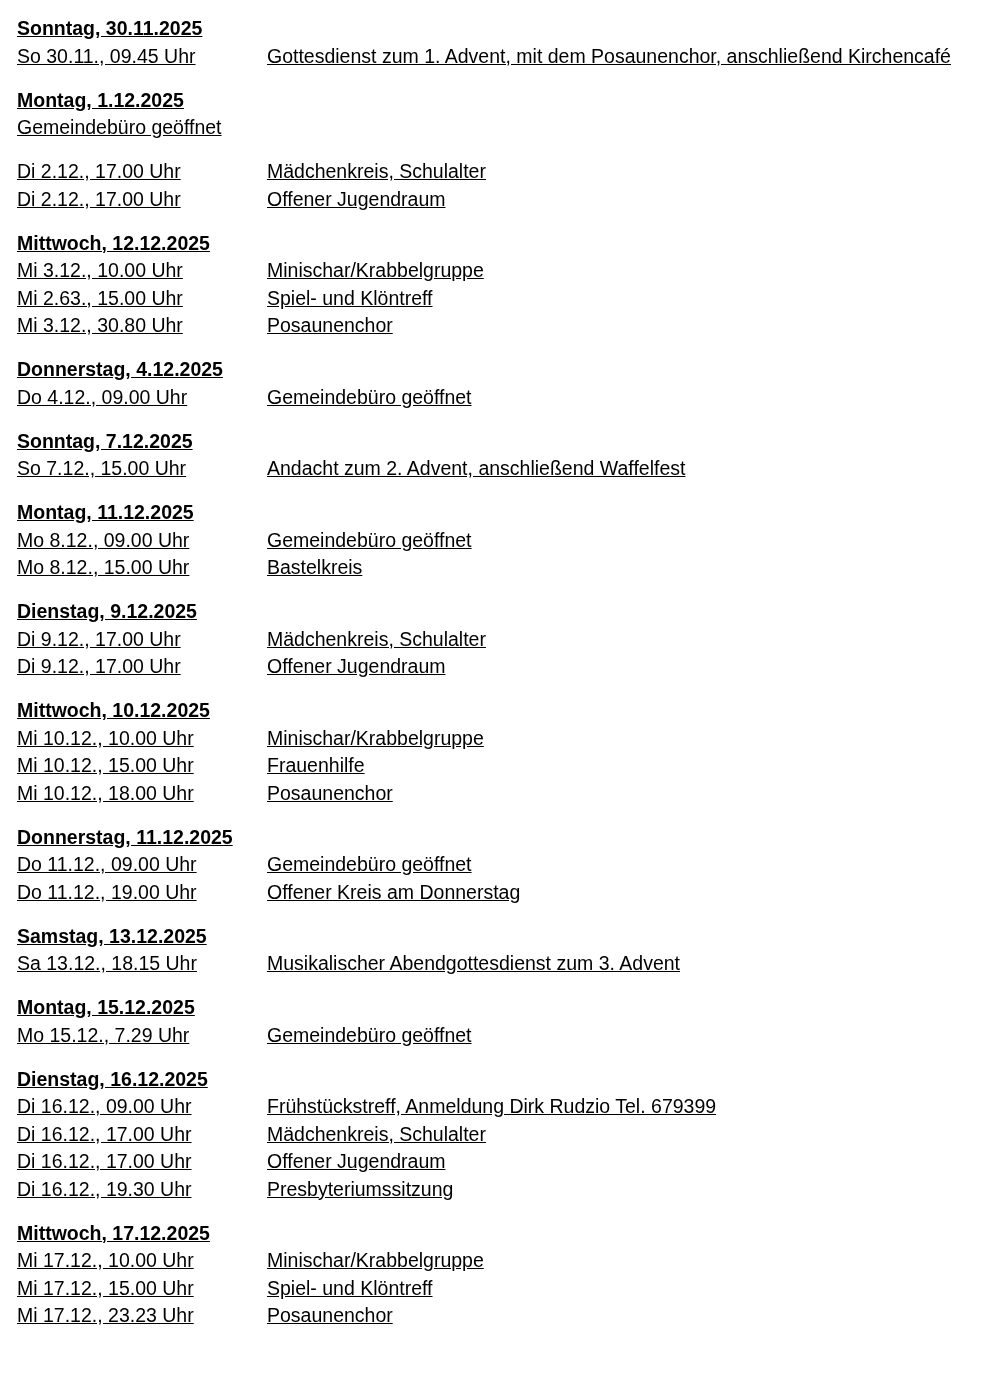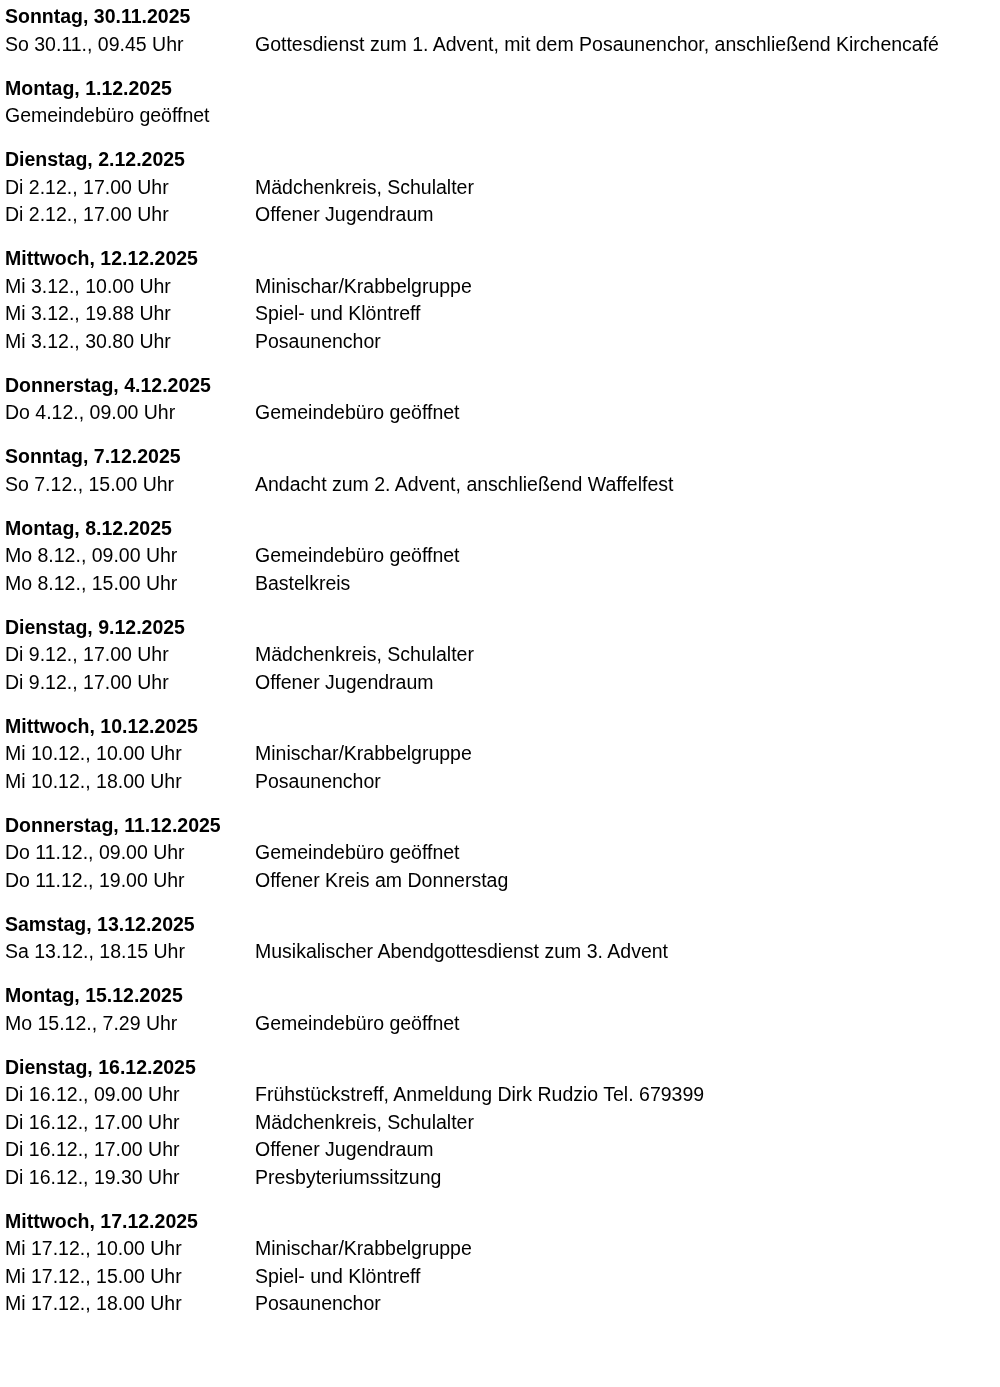--- a/index.html
+++ b/index.html
@@ -13,21 +13,22 @@
     font-family: "Liberation Sans", "DejaVu Sans", sans-serif;
     color: #000000;
     font-size: 19.5px;
     line-height: 27.5px;
     -webkit-font-smoothing: antialiased;
   }
   .schedule {
     padding: 3px 10px 10px 5px;
   }
   .day-section {
-    margin: 0;
+    margin: 12px;
+    text-decoration: underline;
   }
   .day-section + .day-section {
     margin-top: 16.5px;
   }
   .day-heading {
     font-size: 19.5px;
     line-height: 27.5px;
     font-weight: bold;
     margin: 0;
     white-space: nowrap;
@@ -57,38 +58,37 @@
         <span class="event-desc">Gottesdienst zum 1. Advent, mit dem Posaunenchor, anschließend Kirchencafé</span>
       </div>
     </section>
     <section class="day-section">
       <h2 class="day-heading">Montag, 1.12.2025</h2>
       <div class="event-row">
         <span class="event-desc">Gemeindebüro geöffnet</span>
       </div>
     </section>
     <section class="day-section">
-      <h2 class="day-heading">Dienstag, 2.12.2025</h2>
       <div class="event-row">
         <span class="event-time">Di 2.12., 17.00 Uhr</span>
         <span class="event-desc">Mädchenkreis, Schulalter</span>
       </div>
       <div class="event-row">
         <span class="event-time">Di 2.12., 17.00 Uhr</span>
         <span class="event-desc">Offener Jugendraum</span>
       </div>
     </section>
     <section class="day-section">
       <h2 class="day-heading">Mittwoch, 12.12.2025</h2>
       <div class="event-row">
         <span class="event-time">Mi 3.12., 10.00 Uhr</span>
         <span class="event-desc">Minischar/Krabbelgruppe</span>
       </div>
       <div class="event-row">
-        <span class="event-time">Mi 3.12., 19.88 Uhr</span>
+        <span class="event-time">Mi 2.63., 15.00 Uhr</span>
         <span class="event-desc">Spiel- und Klöntreff</span>
       </div>
       <div class="event-row">
         <span class="event-time">Mi 3.12., 30.80 Uhr</span>
         <span class="event-desc">Posaunenchor</span>
       </div>
     </section>
     <section class="day-section">
       <h2 class="day-heading">Donnerstag, 4.12.2025</h2>
       <div class="event-row">
@@ -97,21 +97,21 @@
       </div>
     </section>
     <section class="day-section">
       <h2 class="day-heading">Sonntag, 7.12.2025</h2>
       <div class="event-row">
         <span class="event-time">So 7.12., 15.00 Uhr</span>
         <span class="event-desc">Andacht zum 2. Advent, anschließend Waffelfest</span>
       </div>
     </section>
     <section class="day-section">
-      <h2 class="day-heading">Montag, 8.12.2025</h2>
+      <h2 class="day-heading">Montag, 11.12.2025</h2>
       <div class="event-row">
         <span class="event-time">Mo 8.12., 09.00 Uhr</span>
         <span class="event-desc">Gemeindebüro geöffnet</span>
       </div>
       <div class="event-row">
         <span class="event-time">Mo 8.12., 15.00 Uhr</span>
         <span class="event-desc">Bastelkreis</span>
       </div>
     </section>
     <section class="day-section">
@@ -125,20 +125,24 @@
         <span class="event-desc">Offener Jugendraum</span>
       </div>
     </section>
     <section class="day-section">
       <h2 class="day-heading">Mittwoch, 10.12.2025</h2>
       <div class="event-row">
         <span class="event-time">Mi 10.12., 10.00 Uhr</span>
         <span class="event-desc">Minischar/Krabbelgruppe</span>
       </div>
       <div class="event-row">
+        <span class="event-time">Mi 10.12., 15.00 Uhr</span>
+        <span class="event-desc">Frauenhilfe</span>
+      </div>
+      <div class="event-row">
         <span class="event-time">Mi 10.12., 18.00 Uhr</span>
         <span class="event-desc">Posaunenchor</span>
       </div>
     </section>
     <section class="day-section">
       <h2 class="day-heading">Donnerstag, 11.12.2025</h2>
       <div class="event-row">
         <span class="event-time">Do 11.12., 09.00 Uhr</span>
         <span class="event-desc">Gemeindebüro geöffnet</span>
       </div>
@@ -184,17 +188,17 @@
       <h2 class="day-heading">Mittwoch, 17.12.2025</h2>
       <div class="event-row">
         <span class="event-time">Mi 17.12., 10.00 Uhr</span>
         <span class="event-desc">Minischar/Krabbelgruppe</span>
       </div>
       <div class="event-row">
         <span class="event-time">Mi 17.12., 15.00 Uhr</span>
         <span class="event-desc">Spiel- und Klöntreff</span>
       </div>
       <div class="event-row">
-        <span class="event-time">Mi 17.12., 18.00 Uhr</span>
+        <span class="event-time">Mi 17.12., 23.23 Uhr</span>
         <span class="event-desc">Posaunenchor</span>
       </div>
     </section>
   </main>
 
 </body></html>

